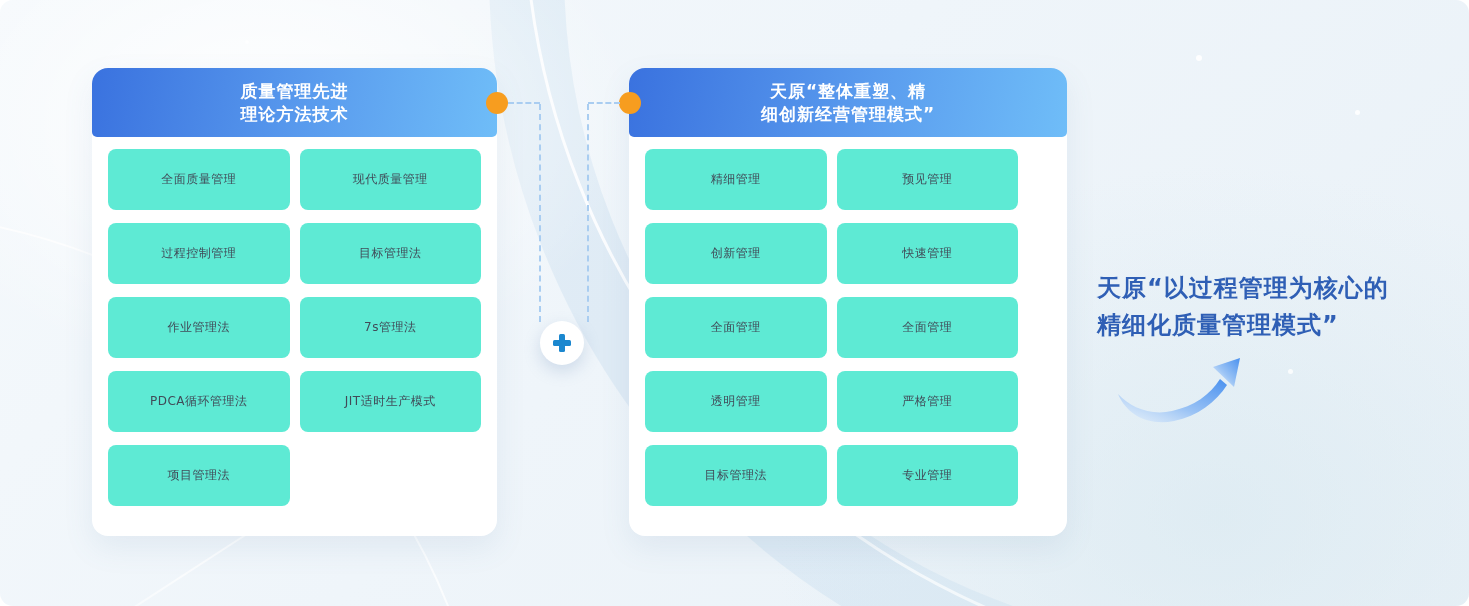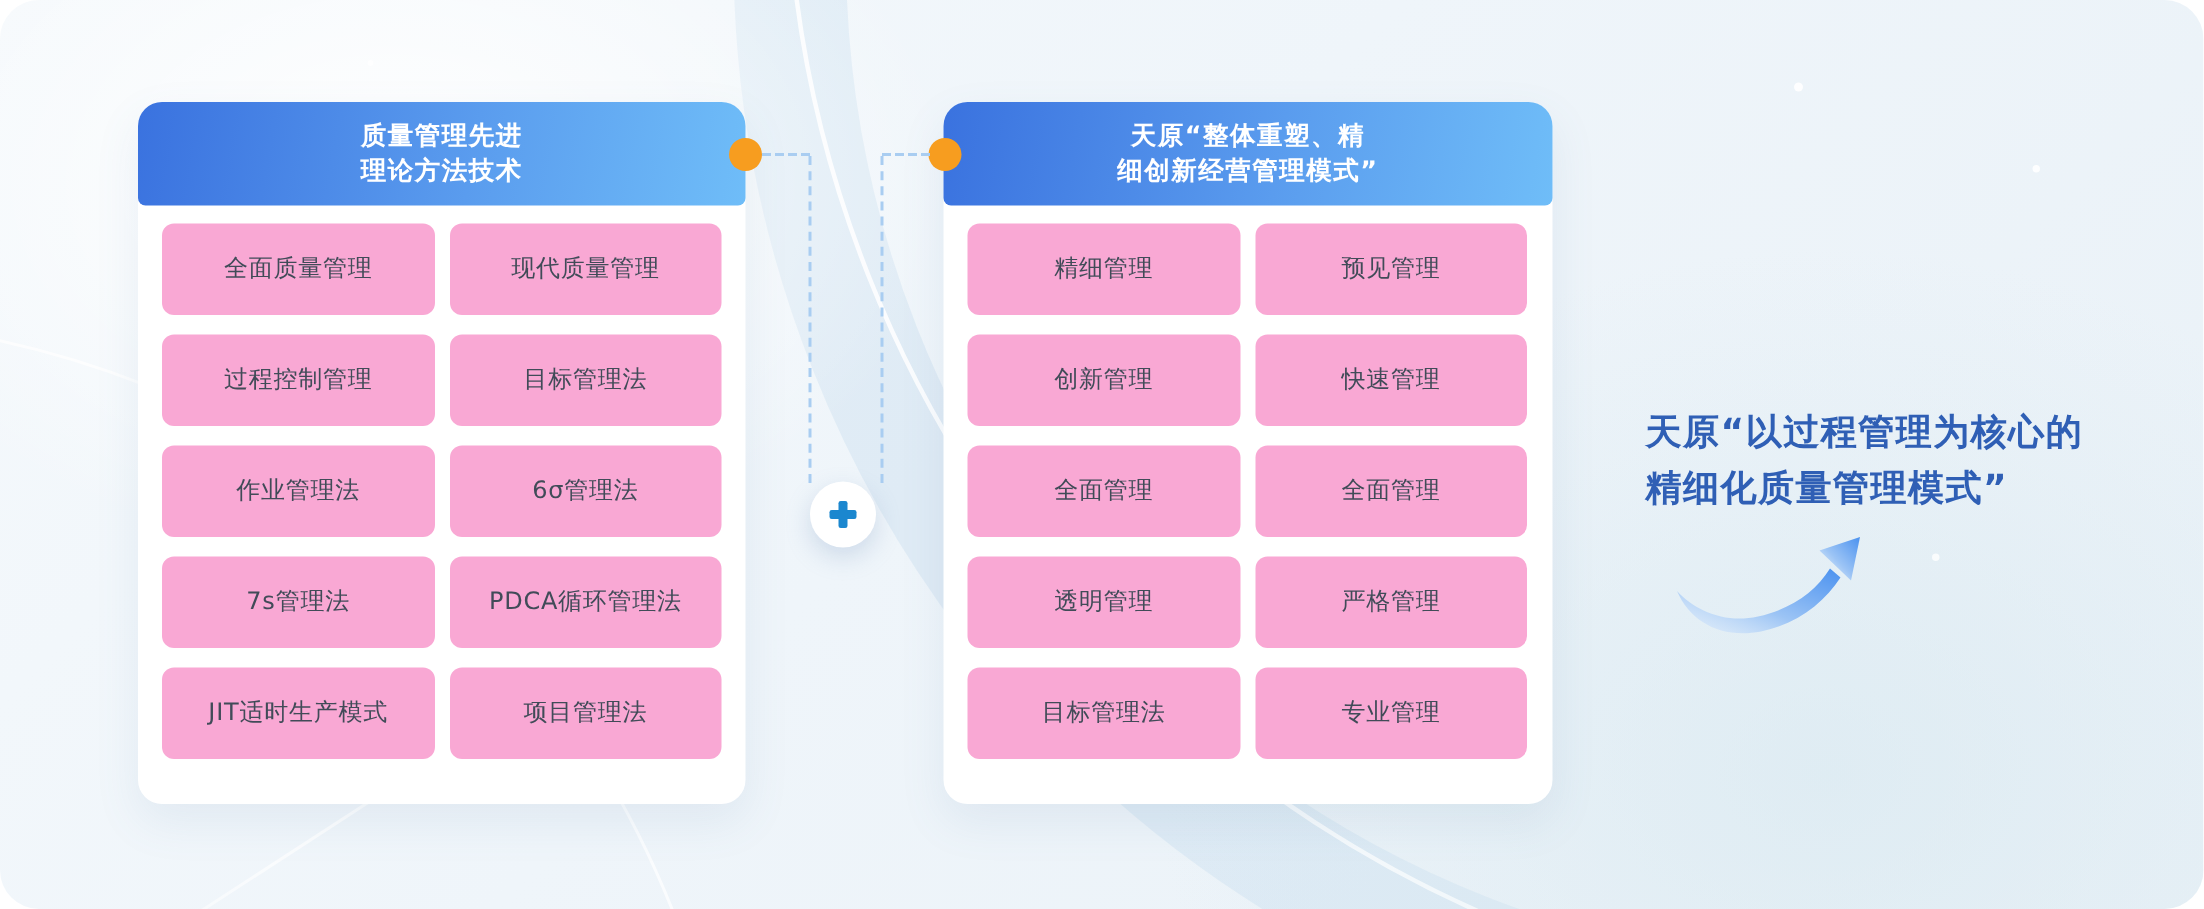--- a/index.html
+++ b/index.html
@@ -1,18 +1,18 @@
 <!DOCTYPE html>
 <html><head>
 <meta charset="utf-8">
 <style>
   html,body{margin:0;padding:0;background:#ffffff;}
   .stage{
     position:relative;width:1469px;height:606px;overflow:hidden;
-    border-radius:26px;
+    border-radius:13px;
     background:linear-gradient(135deg,#f5f9fc 0%,#eff5fa 45%,#e9f1f7 100%);
     font-family:"DejaVu Sans","Liberation Sans",sans-serif;
   }
   
   .ribbon1{position:absolute;width:1350px;height:1350px;border-radius:50%;
     border:75px solid rgba(203,223,239,.45);right:-520px;top:-780px;}
   .ribbon2{position:absolute;width:1550px;height:1550px;border-radius:50%;
     border:3px solid rgba(255,255,255,.85);right:-610px;top:-880px;}
   .ribbon3{position:absolute;width:1250px;height:1250px;border-radius:50%;
     border:2px solid rgba(255,255,255,.7);left:-760px;bottom:-860px;}
@@ -23,35 +23,35 @@
   .diag-line{position:absolute;left:-80px;bottom:60px;width:620px;height:2px;
     background:linear-gradient(90deg,rgba(255,255,255,0),rgba(255,255,255,.8),rgba(255,255,255,0));
     transform:rotate(-33deg);}
   .star{position:absolute;border-radius:50%;background:#ffffff;opacity:.9;}
   .star.s1{left:1196px;top:55px;width:6px;height:6px;}
   .star.s2{left:1355px;top:110px;width:5px;height:5px;}
   .star.s3{left:1288px;top:369px;width:5px;height:5px;opacity:.8;}
   .star.s4{left:245px;top:40px;width:4px;height:4px;opacity:.7;}
 
   
-  .panel{position:absolute;top:68px;width:406px;height:468px;background:#ffffff;
+  .panel{position:absolute;top:68px;width:438px;height:468px;background:#ffffff;
     border-radius:16px;box-shadow:0 12px 30px rgba(90,125,170,.10);}
   .panel.left{left:92px;width:405px;}
   .panel.right{left:629px;}
   .panel-header{position:absolute;left:0;top:0;width:100%;height:69px;
     border-radius:16px 16px 5px 5px;
     background:linear-gradient(100deg,#3a72df 0%,#5a9cee 55%,#6fbdf8 100%);
     color:#ffffff;font-weight:bold;font-size:17px;line-height:23px;
     display:flex;flex-direction:column;align-items:center;justify-content:center;
     letter-spacing:1px;}
   .cells{position:absolute;left:16px;top:81px;width:373px;
     display:grid;grid-template-columns:1fr 1fr;gap:13px 10px;}
-  .cell{height:61px;background:#f9a8d4;border-radius:8px;
+  .cell{height:61px;background:#5eead4;border-radius:8px;
     display:flex;align-items:center;justify-content:center;
-    font-size:16px;color:#414b58;letter-spacing:.5px;}
+    font-size:12px;color:#414b58;letter-spacing:.5px;}
 
   
   .dot{position:absolute;width:22px;height:22px;border-radius:50%;
     background:#f79d1f;top:92px;}
   .dot.left{left:486px;}
   .dot.right{left:619px;}
   .dash-h{position:absolute;border-top:2px dashed #a9cdf1;top:102px;}
   .dash-h.l{left:508px;width:32px;}
   .dash-h.r{left:588px;width:32px;}
   .dash-v{position:absolute;border-left:2px dashed #a9cdf1;top:104px;height:218px;}
@@ -90,21 +90,20 @@
     <div class="panel-header">
       <span>质量管理先进</span>
       <span>理论方法技术</span>
     </div>
     <div class="cells">
       <div class="cell">全面质量管理</div>
       <div class="cell">现代质量管理</div>
       <div class="cell">过程控制管理</div>
       <div class="cell">目标管理法</div>
       <div class="cell">作业管理法</div>
-      <div class="cell">6σ管理法</div>
       <div class="cell">7s管理法</div>
       <div class="cell">PDCA循环管理法</div>
       <div class="cell">JIT适时生产模式</div>
       <div class="cell">项目管理法</div>
     </div>
   </div>
 
   <div class="panel right">
     <div class="panel-header">
       <span>天原“整体重塑、精</span>

